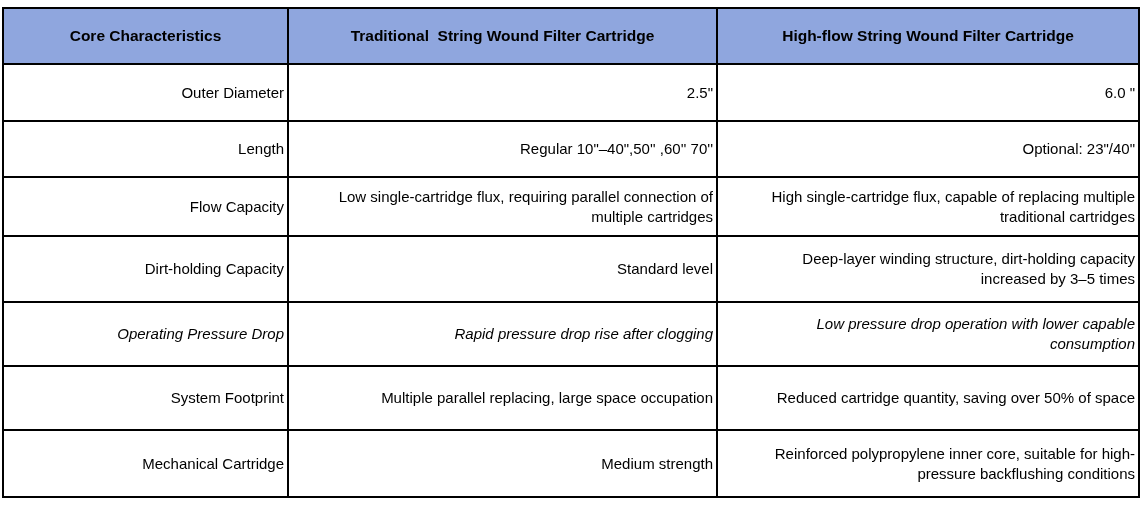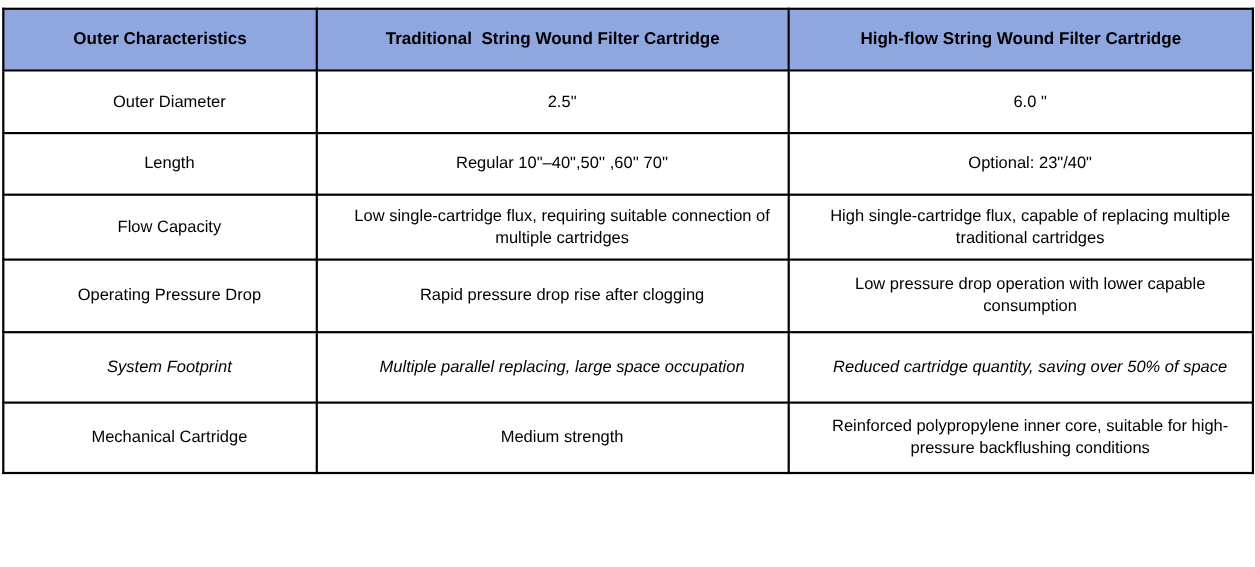--- a/index.html
+++ b/index.html
@@ -41,21 +41,21 @@
     background: var(--header-bg);
     font-weight: bold;
     text-align: center;
     height: 56px;
     padding: 2px 6px;
     white-space: pre-wrap;
     font-size: 15.5px;
   }
   table.comparison td {
     background: #ffffff;
-    text-align: center;
+    text-align: right;
     padding: 2px 3px 2px 20px;
   }
   col.c1 { width: 285px; }
   col.c2 { width: 429px; }
   col.c3 { width: 422px; }
   tbody tr:nth-child(1) { height: 57px; }
   tbody tr:nth-child(2) { height: 56px; }
   tbody tr:nth-child(3) { height: 59px; margin-top: 34px; }
   tbody tr:nth-child(4) { height: 66px; }
   tbody tr:nth-child(5) { height: 64px; font-style: italic; }
@@ -67,40 +67,45 @@
 
 <div class="page">
   <table class="comparison">
     <colgroup>
       <col class="c1">
       <col class="c2">
       <col class="c3">
     </colgroup>
     <thead>
       <tr>
-        <th>Outer Characteristics</th>
+        <th>Core Characteristics</th>
         <th>Traditional  String Wound Filter Cartridge</th>
         <th>High-flow String Wound Filter Cartridge</th>
       </tr>
     </thead>
     <tbody>
       <tr>
         <td>Outer Diameter</td>
         <td>2.5"</td>
         <td>6.0 "</td>
       </tr>
       <tr>
         <td>Length</td>
         <td>Regular 10"–40",50'' ,60'' 70''</td>
         <td>Optional: 23"/40"</td>
       </tr>
       <tr>
         <td>Flow Capacity</td>
-        <td>Low single-cartridge flux, requiring suitable connection of multiple cartridges</td>
+        <td>Low single-cartridge flux, requiring parallel connection of multiple cartridges</td>
         <td>High single-cartridge flux, capable of replacing multiple traditional cartridges</td>
+      </tr>
+      <tr>
+        <td>Dirt-holding Capacity</td>
+        <td>Standard level</td>
+        <td>Deep-layer winding structure, dirt-holding capacity increased by 3–5 times</td>
       </tr>
       <tr>
         <td>Operating Pressure Drop</td>
         <td>Rapid pressure drop rise after clogging</td>
         <td>Low pressure drop operation with lower capable consumption</td>
       </tr>
       <tr>
         <td>System Footprint</td>
         <td>Multiple parallel replacing, large space occupation</td>
         <td>Reduced cartridge quantity, saving over 50% of space</td>

